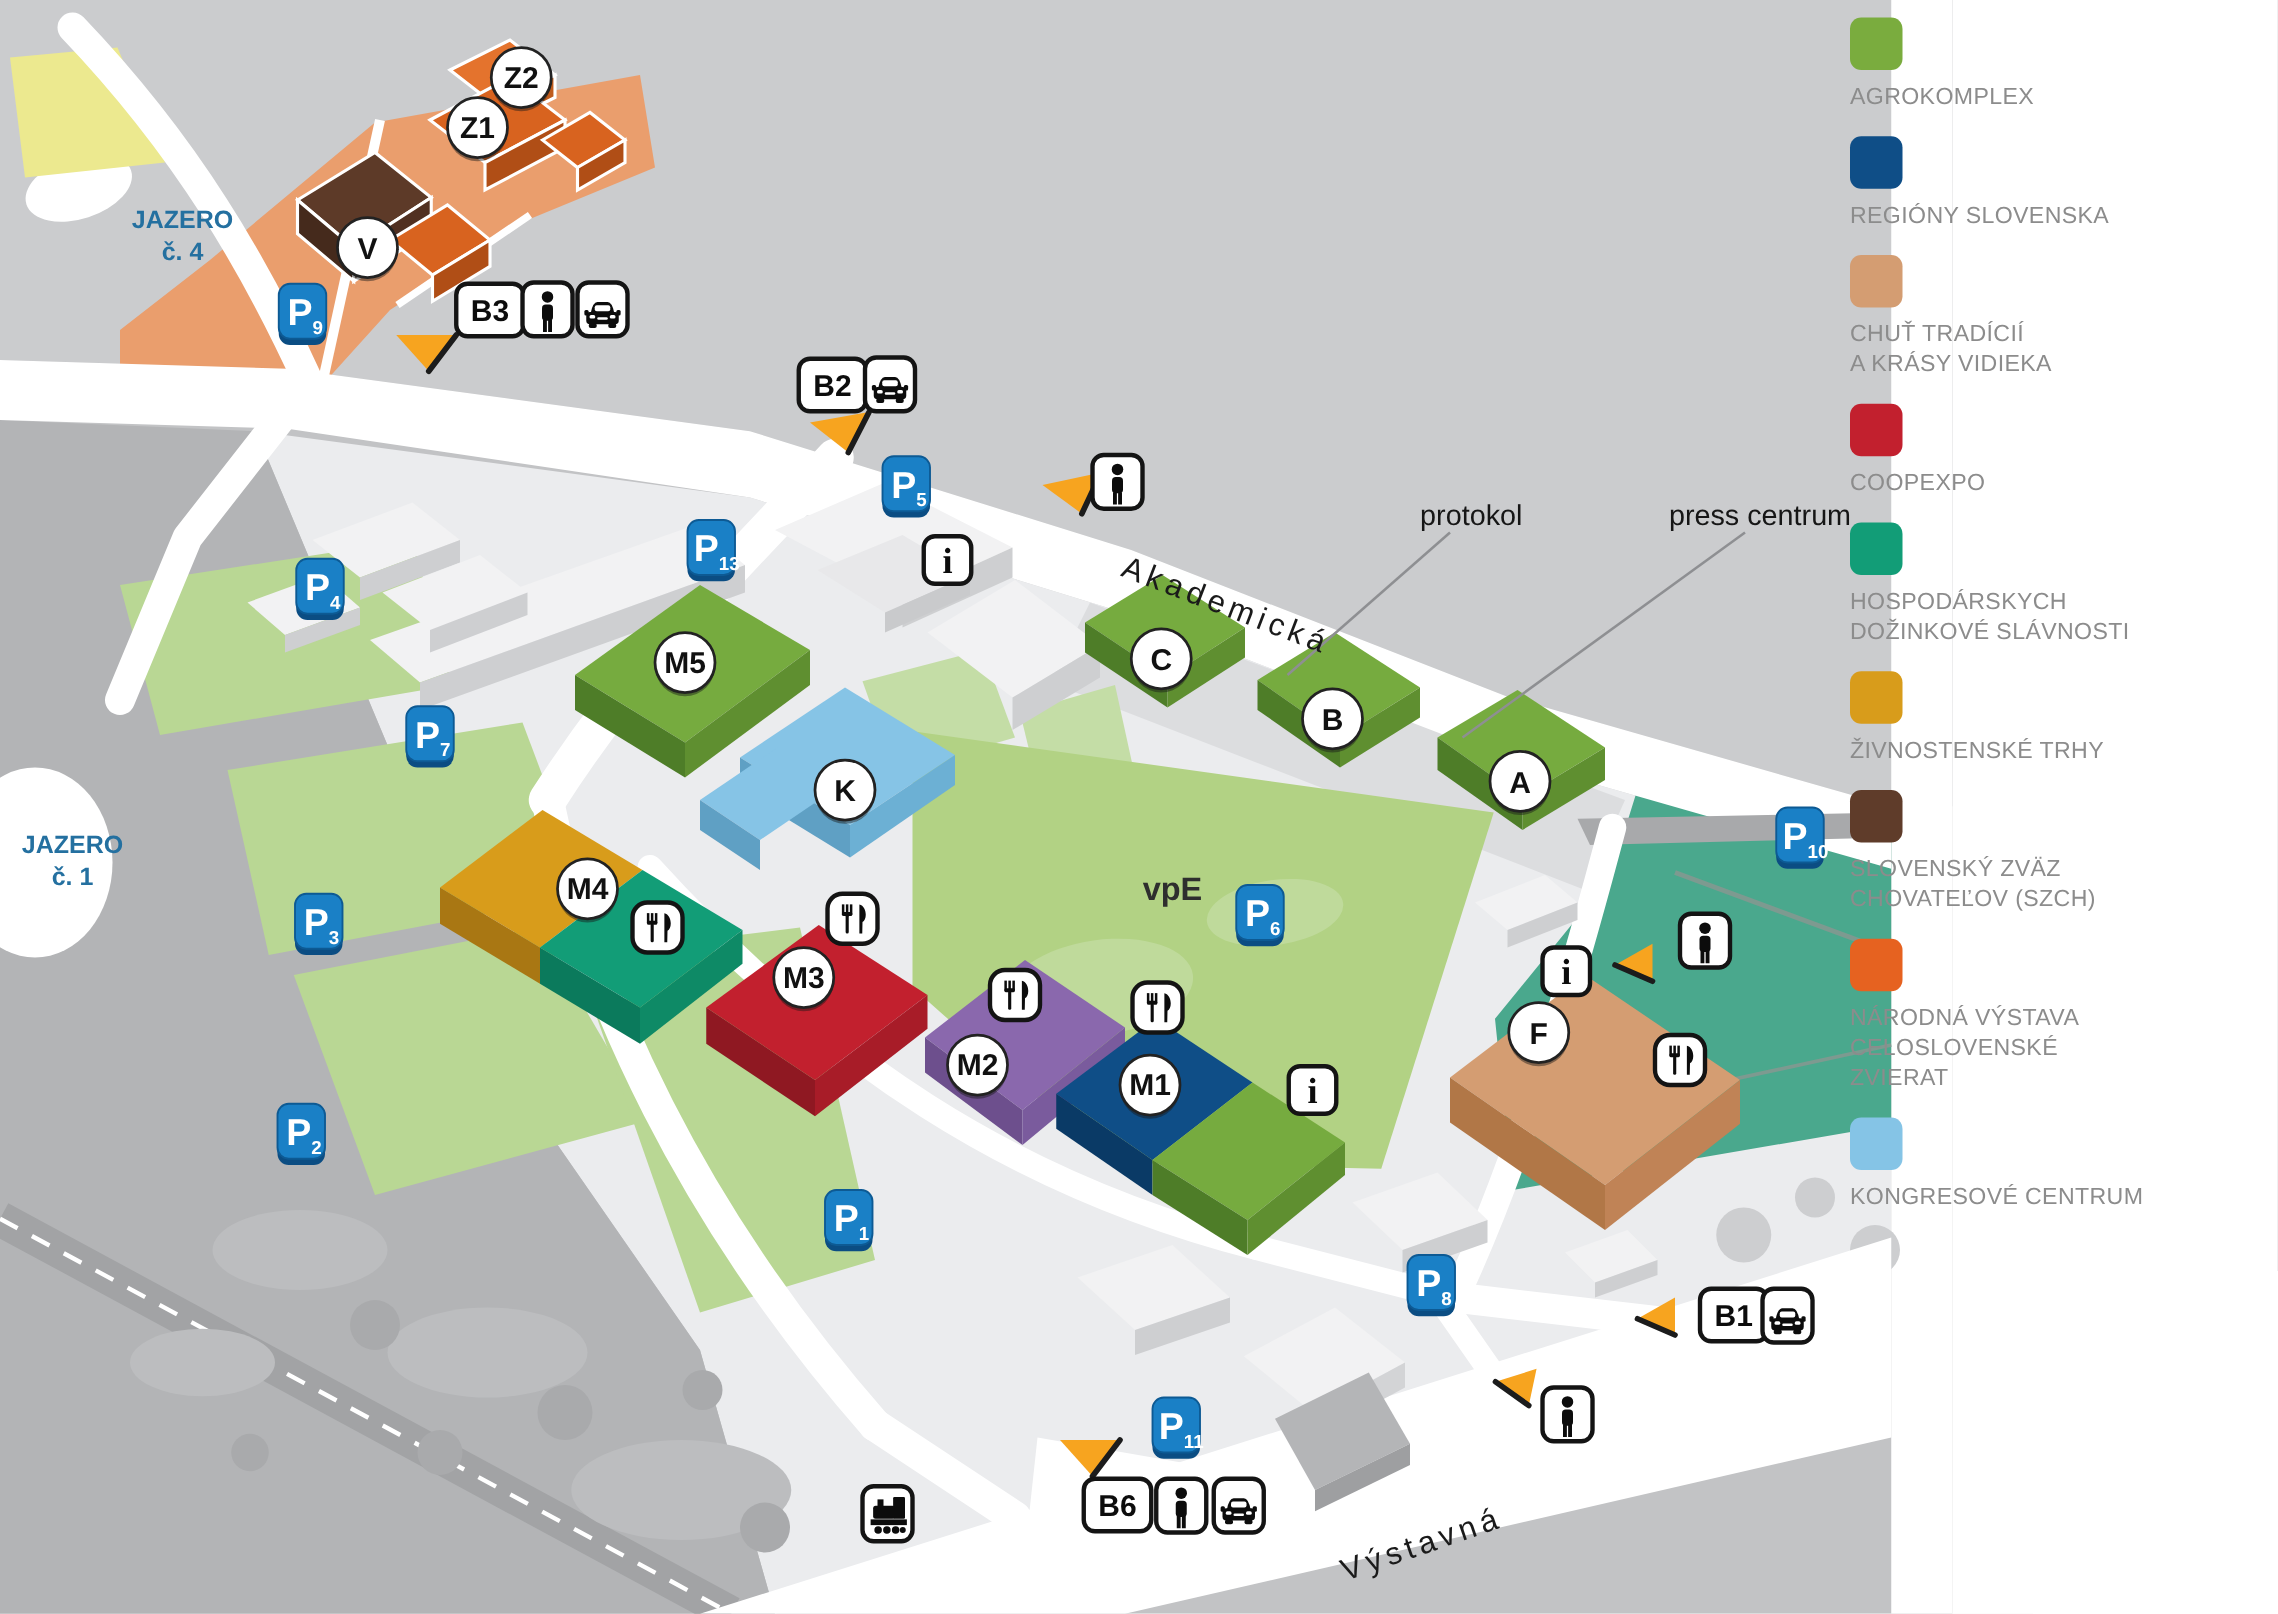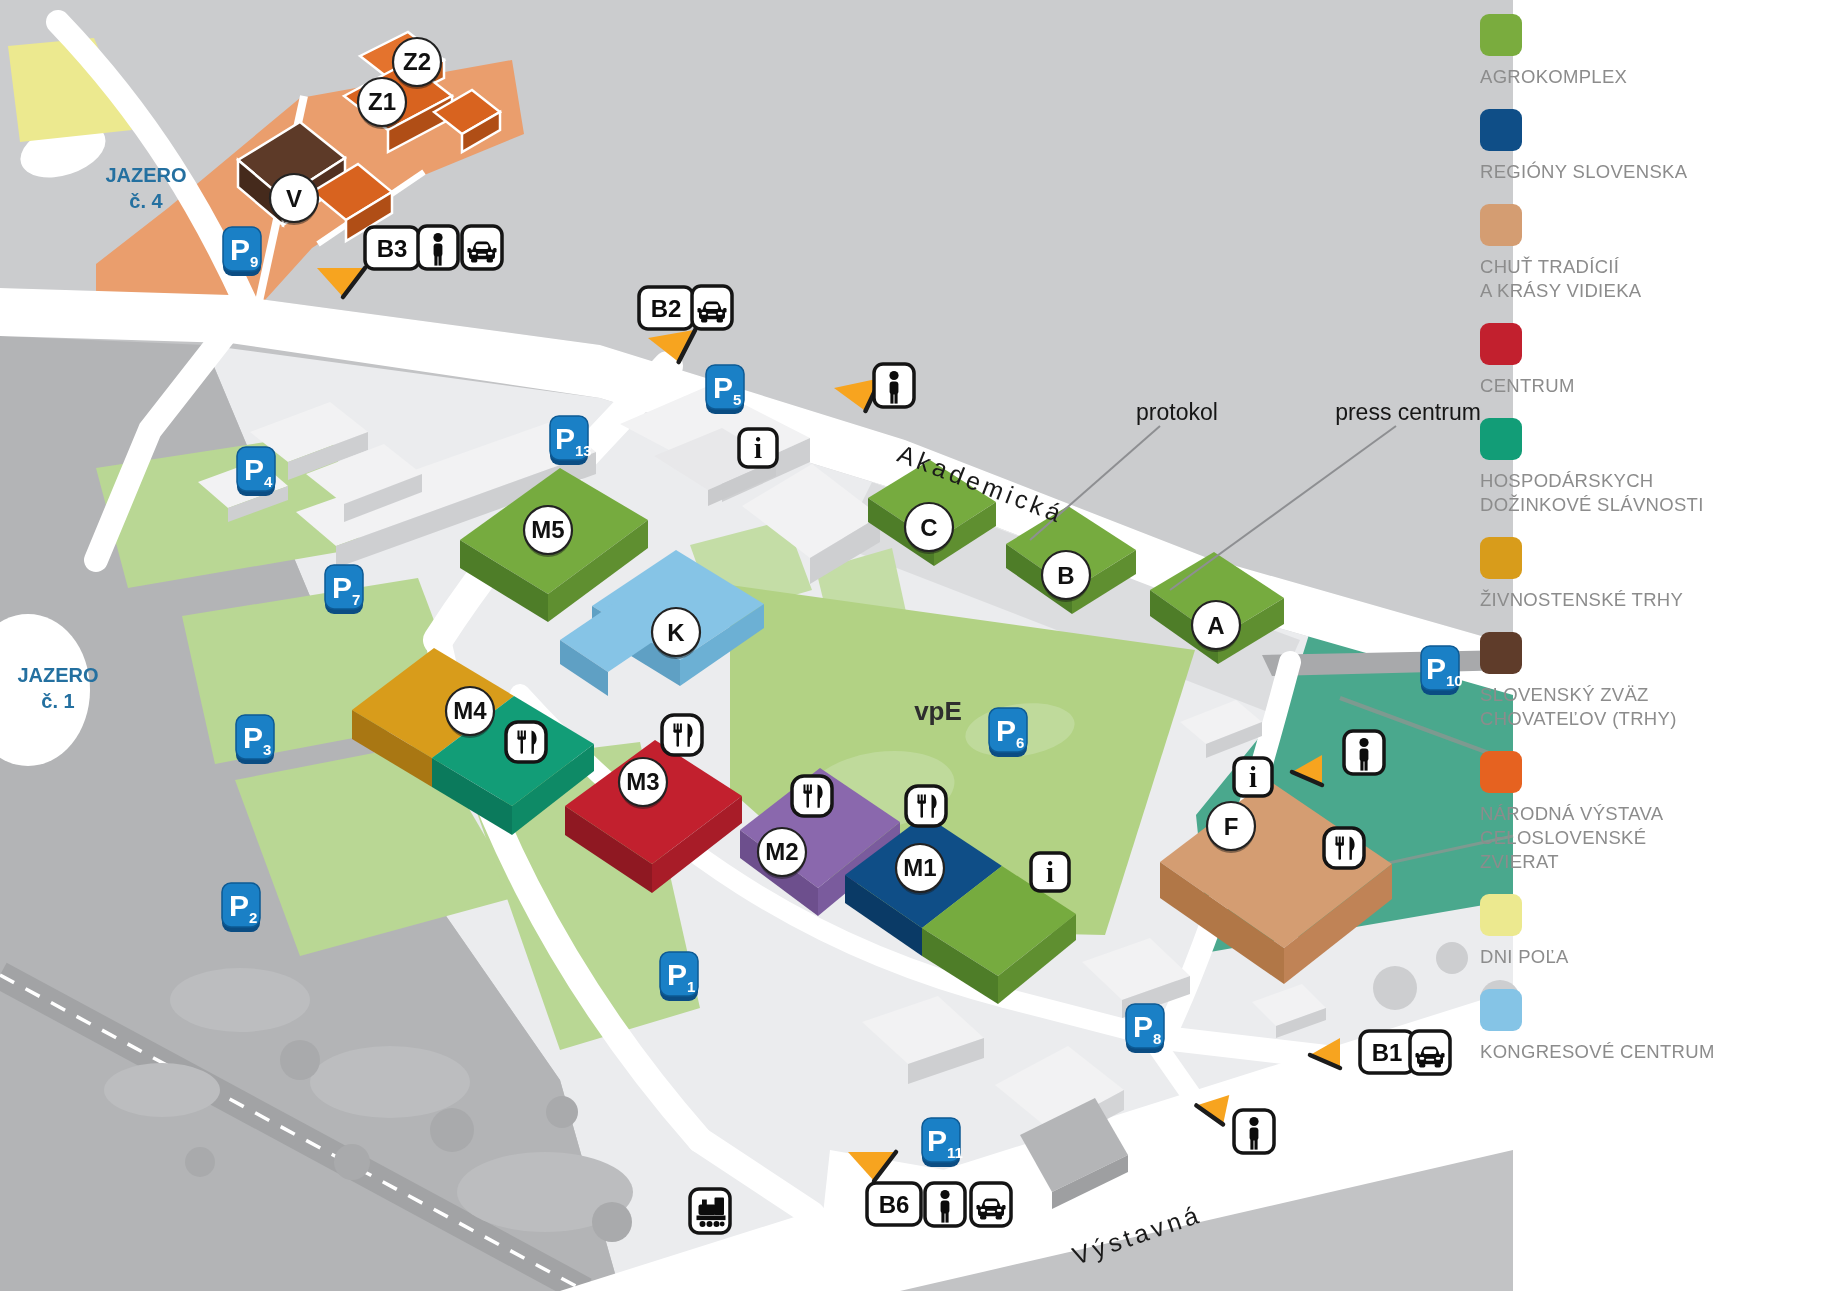--- a/index.html
+++ b/index.html
@@ -533,42 +533,38 @@
     <span class="swatch" style="background-color: rgb(15, 78, 135);"></span>
     <div class="legend-label"><span>REGIÓNY SLOVENSKA</span></div>
   </div>
   <div class="legend-item">
     <span class="swatch" style="background-color: rgb(212, 157, 114);"></span>
     <div class="legend-label"><span>CHUŤ TRADÍCIÍ</span><br>
     <span>A KRÁSY VIDIEKA</span></div>
   </div>
   <div class="legend-item">
     <span class="swatch" style="background-color: rgb(194, 32, 46);"></span>
-    <div class="legend-label"><span>CENTRUM</span></div>
+    <div class="legend-label"><span>COOPEXPO</span></div>
   </div>
   <div class="legend-item">
     <span class="swatch" style="background-color: rgb(18, 157, 119);"></span>
     <div class="legend-label"><span>HOSPODÁRSKYCH</span><br>
     <span>DOŽINKOVÉ SLÁVNOSTI</span></div>
   </div>
   <div class="legend-item">
     <span class="swatch" style="background-color: rgb(216, 156, 27);"></span>
     <div class="legend-label"><span>ŽIVNOSTENSKÉ TRHY</span></div>
   </div>
   <div class="legend-item">
     <span class="swatch" style="background-color: rgb(95, 60, 42);"></span>
     <div class="legend-label"><span>SLOVENSKÝ ZVÄZ</span><br>
-    <span>CHOVATEĽOV (TRHY)</span></div>
+    <span>CHOVATEĽOV (SZCH)</span></div>
   </div>
   <div class="legend-item">
     <span class="swatch" style="background-color: rgb(230, 98, 32);"></span>
     <div class="legend-label"><span>NÁRODNÁ VÝSTAVA</span><br>
     <span>CELOSLOVENSKÉ ZVIERAT</span></div>
   </div>
   <div class="legend-item">
-    <span class="swatch" style="background-color: rgb(236, 233, 143);"></span>
-    <div class="legend-label"><span>DNI POĽA</span></div>
-  </div>
-  <div class="legend-item">
     <span class="swatch" style="background-color: rgb(133, 196, 230);"></span>
     <div class="legend-label"><span>KONGRESOVÉ CENTRUM</span></div>
   </div>
 </div>
 
 </body></html>

